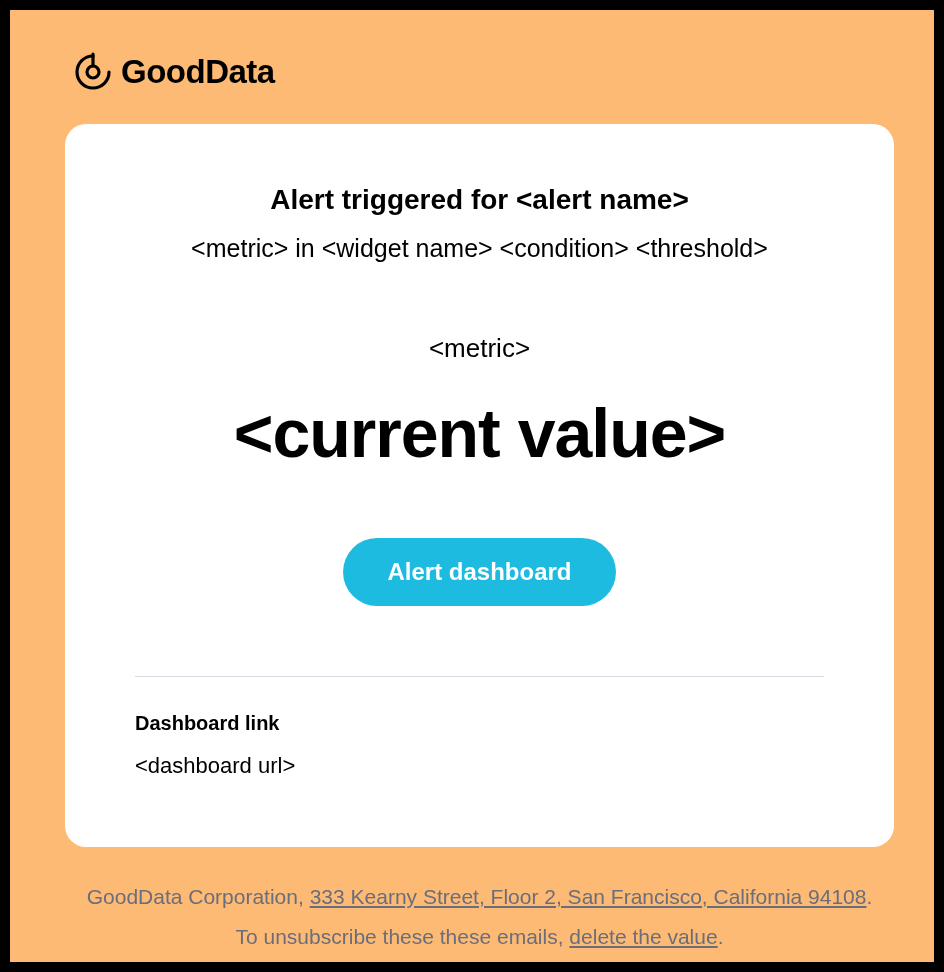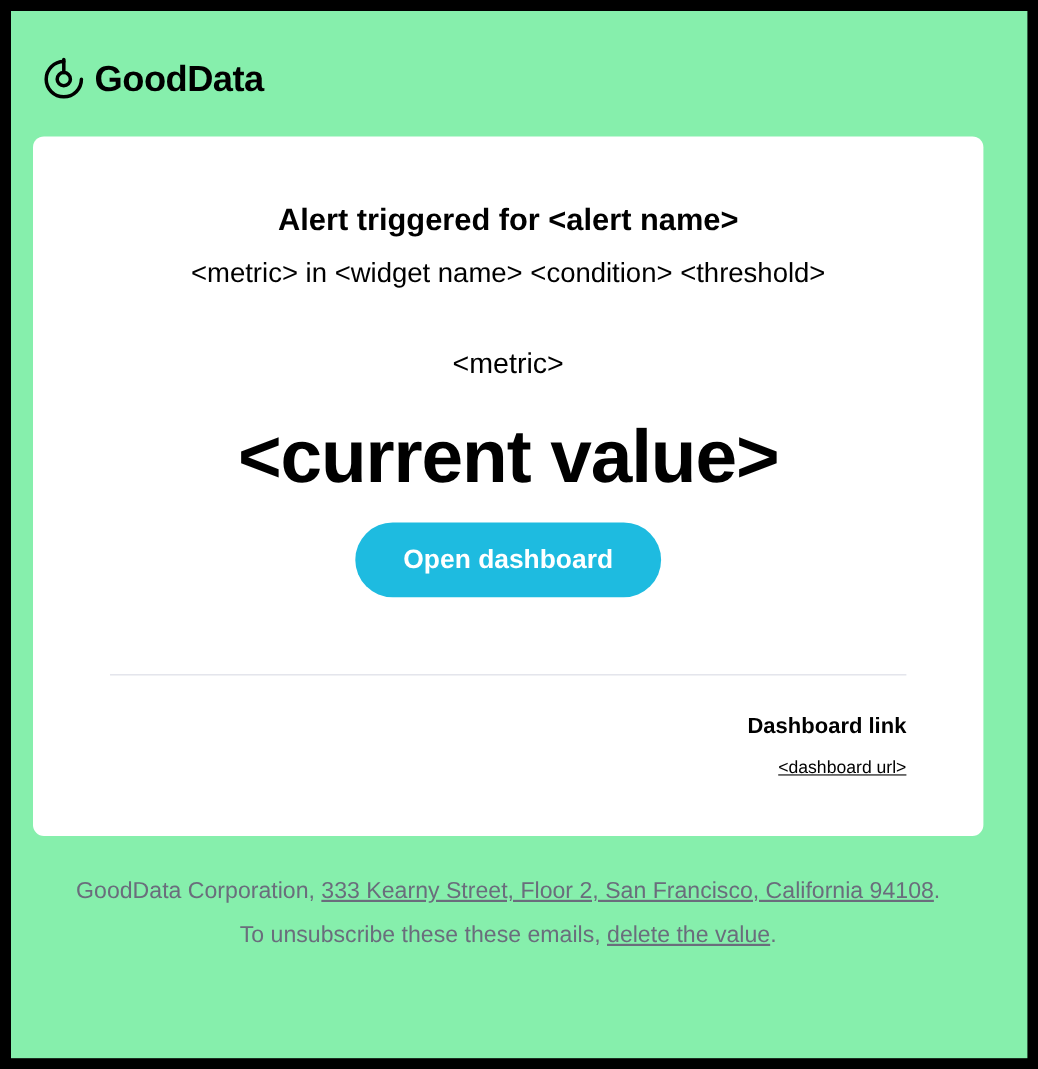--- a/index.html
+++ b/index.html
@@ -8,24 +8,24 @@
       padding: 0;
     }
     body {
       font-family: -apple-system, BlinkMacSystemFont, "Segoe UI", Helvetica, Arial, sans-serif;
       background: #000;
       width: 944px;
       height: 972px;
       padding: 10px;
     }
     .page-bg {
-      background: #86efac;
+      background: #fdba74;
       width: 100%;
       height: 100%;
-      padding: 40px 40px 30px 20px;
+      padding: 40px 40px 30px 55px;
       position: relative;
     }
     .logo-area {
       display: flex;
       align-items: center;
       gap: 6px;
       margin-bottom: 30px;
       margin-left: 6px;
     }
     .logo-icon svg {
@@ -34,82 +34,81 @@
       display: block;
     }
     .logo-text {
       font-size: 33px;
       font-weight: 700;
       color: #000;
       letter-spacing: -0.5px;
     }
     .card {
       background: #fff;
-      border-radius: 10px;
+      border-radius: 21px;
       padding: 60px 70px 40px 70px;
       text-align: center;
     }
     .alert-title {
       font-size: 28px;
       font-weight: 700;
       color: #000;
       margin-bottom: 18px;
     }
     .alert-desc {
       font-size: 25px;
       font-weight: 400;
       color: #000;
-      margin-bottom: 52px;
+      margin-bottom: 70px;
     }
     .metric-label {
       font-size: 26px;
       font-weight: 400;
       color: #000;
       margin-bottom: 30px;
     }
     .current-value {
       font-size: 68px;
       font-weight: 800;
       color: #000;
       letter-spacing: -1px;
-      margin-bottom: 21px;
+      margin-bottom: 66px;
     }
     .open-btn {
       display: inline-block;
       background: #1ebbe0;
       color: #fff;
       font-size: 24px;
       font-weight: 700;
       border: none;
       border-radius: 36px;
       padding: 20px 44px;
       cursor: pointer;
     }
     .hr {
       border: none;
       border-top: 1px solid #d9dbe4;
       margin-top: 70px;
       margin-bottom: 35px;
     }
     .link-section {
-      text-align: right;
+      text-align: left;
     }
     .link-label {
       font-size: 20px;
       font-weight: 700;
       color: #000;
       margin-bottom: 18px;
     }
     .dashboard-link {
-      font-size: 16px;
+      font-size: 22px;
       color: #000;
-      text-decoration: underline;
       cursor: pointer;
       display: inline-block;
-      margin-bottom: 12px;
+      margin-bottom: 28px;
     }
     .footer {
       text-align: center;
       margin-top: 30px;
       color: #6a6d7c;
       font-size: 21px;
       line-height: 1.9;
     }
     .footer-line1 .addr {
       text-decoration: underline;
@@ -132,21 +131,21 @@
       </svg>
     </span>
     <span class="logo-text">GoodData</span>
   </div>
 
   <div class="card">
     <div class="alert-title">Alert triggered for &lt;alert name&gt;</div>
     <div class="alert-desc">&lt;metric&gt; in &lt;widget name&gt; &lt;condition&gt; &lt;threshold&gt;</div>
     <div class="metric-label">&lt;metric&gt;</div>
     <div class="current-value">&lt;current value&gt;</div>
-    <button class="open-btn">Open dashboard</button>
+    <button class="open-btn">Alert dashboard</button>
 
     <hr class="hr">
 
     <div class="link-section">
       <div class="link-label">Dashboard link</div>
       <a class="dashboard-link">&lt;dashboard url&gt;</a>
     </div>
   </div>
 
   <div class="footer">

